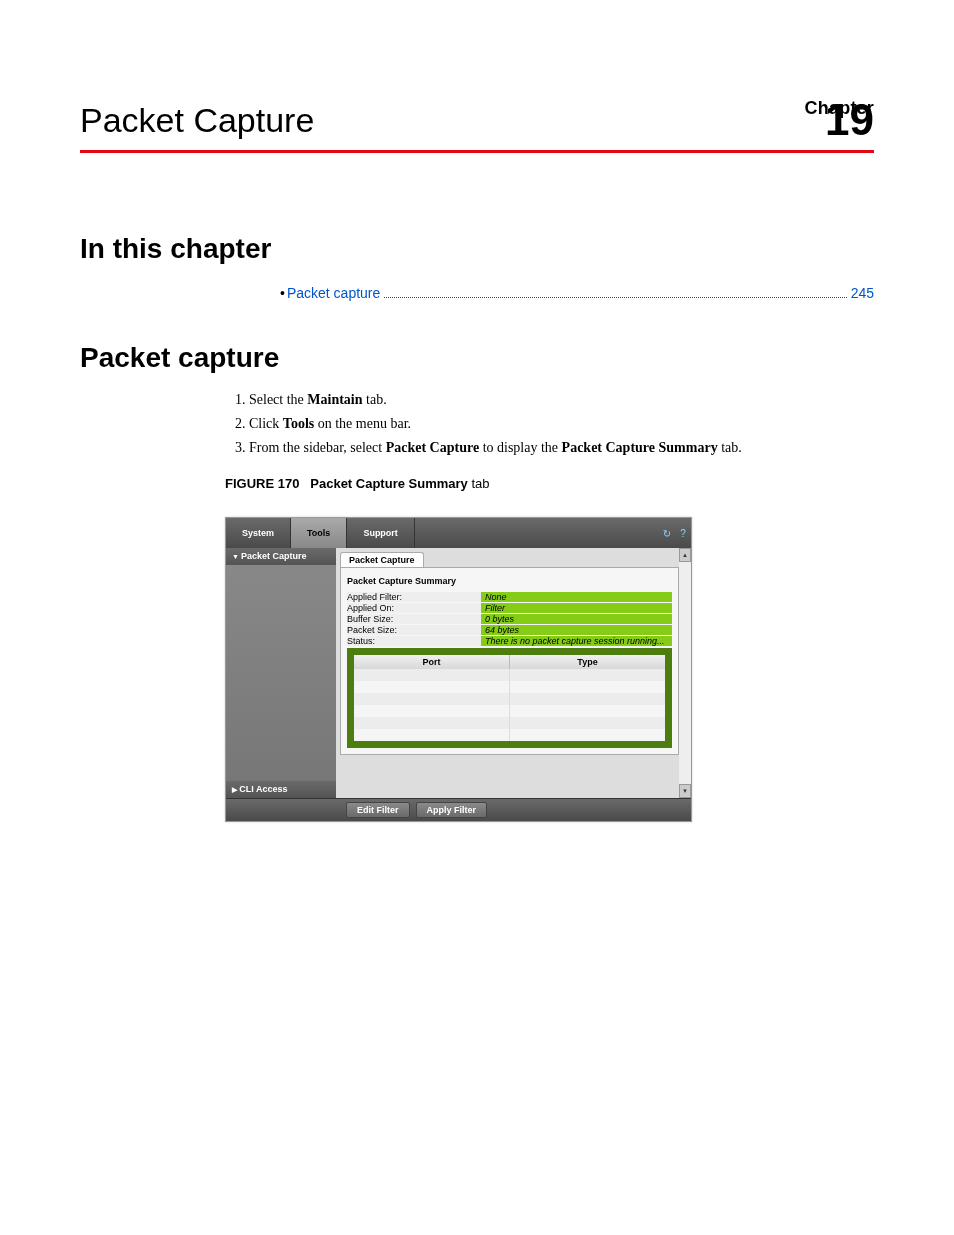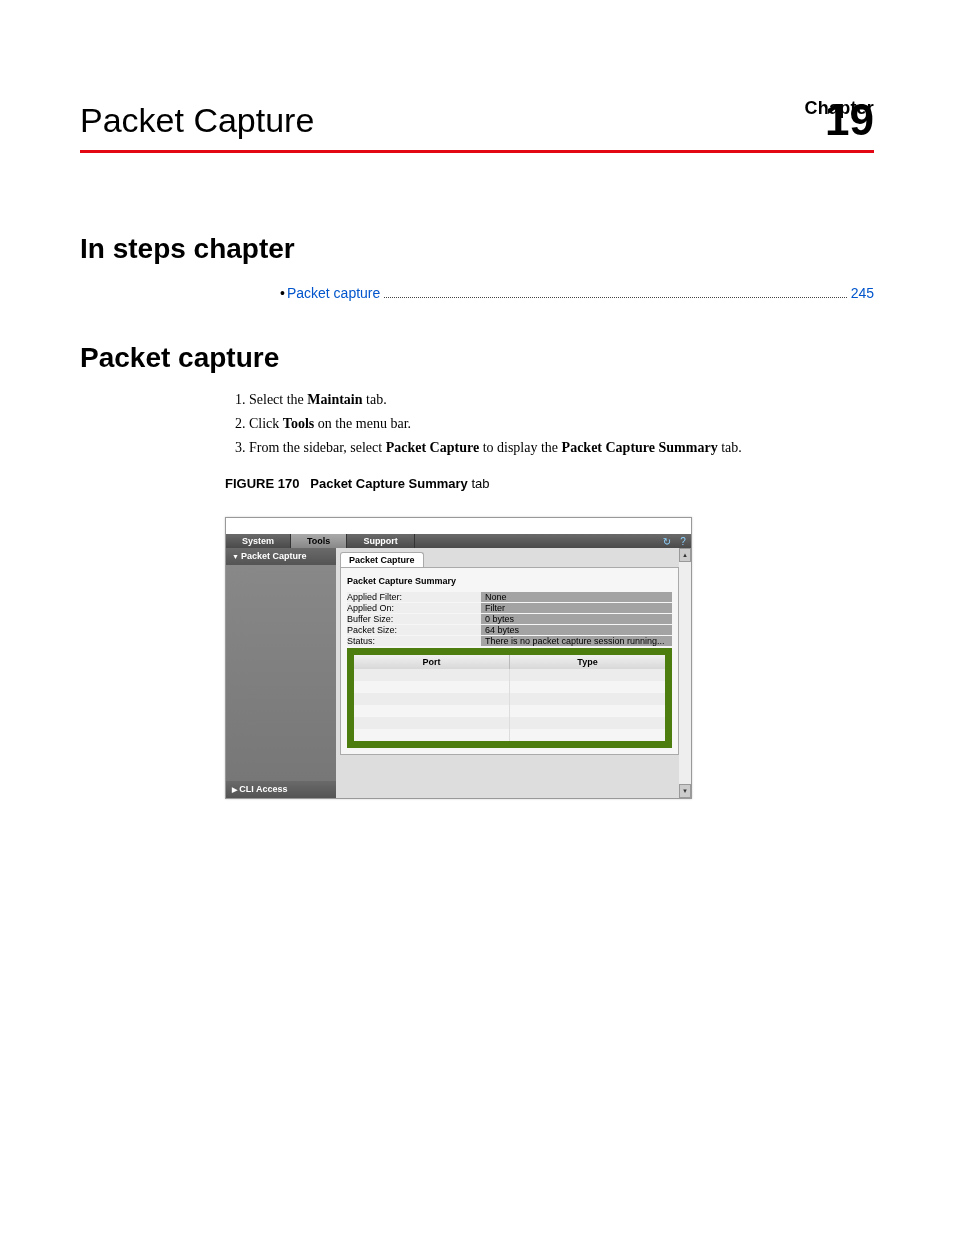--- a/index.html
+++ b/index.html
@@ -105,22 +105,21 @@
     margin-left: 145px;
     width: 465px;
     font-size: 10px;
     border: 1px solid #999;
     box-shadow: 0 0 2px rgba(0,0,0,.2);
   }
   .ss-menubar {
     display: flex;
     align-items: stretch;
     background: linear-gradient(#6a6a6a,#4a4a4a);
-    height: 14px;
-    margin-top: 16px;
+    height: 30px;
   }
   .ss-menubar .mtab {
     padding: 2px 16px;
     color: #fff;
     font-weight: 700;
     font-size: 9px;
     border-right: 1px solid #333;
     display: flex;
     align-items: center;
   }
@@ -191,21 +190,21 @@
     font-size:9px;font-weight:700;margin:2px 0 6px 0;
   }
   .ss-kv {
     display:flex; font-size:9px; margin:1px 0;
   }
   .ss-kv .k {
     width: 130px; padding-right:4px;
     background:#eee;
   }
   .ss-kv .v {
-    flex:1; background:#a3a3a3; padding-left:4px;
+    flex:1; background:#84cc16; padding-left:4px;font-style:italic;
   }
   .ss-table {
     margin-top:2px;
     border:7px solid #4d7c0f;
   }
   .ss-thead {
     display:flex; background:linear-gradient(#f0f0f0,#d8d8d8);
     font-weight:700;font-size:9px;
   }
   .ss-thead .th { flex:1; text-align:center; padding:2px 0; border-right:1px solid #bbb;}
@@ -236,21 +235,21 @@
 
 <div class="page">
 
   <div class="chapter-head">
     <div class="chapter-label">Chapter</div>
     <div class="chapter-number">19</div>
     <div class="chapter-title">Packet Capture</div>
   </div>
   <hr class="red-rule">
 
-  <h2 class="section-h">In steps chapter</h2>
+  <h2 class="section-h">In this chapter</h2>
 
   <div class="toc-line">
     <span class="toc-bullet">•</span>
     <span class="toc-link">Packet capture</span>
     <span class="toc-dots"></span>
     <span class="toc-page">245</span>
   </div>
 
   <h2 class="section-h2">Packet capture</h2>
 
@@ -342,15 +341,20 @@
                 <div class="td"></div>
               </div>
           </div>
         </div>
         <div class="ss-scroll">
           <div class="arr">▴</div>
           <div class="arr">▾</div>
         </div>
       </div>
     </div>
+    <div class="ss-footer">
+      <div style="width:110px"></div>
+      <div class="ss-btn">Edit Filter</div>
+      <div class="ss-btn">Apply Filter</div>
+    </div>
   </div>
 
 </div>
 
 </body></html>

